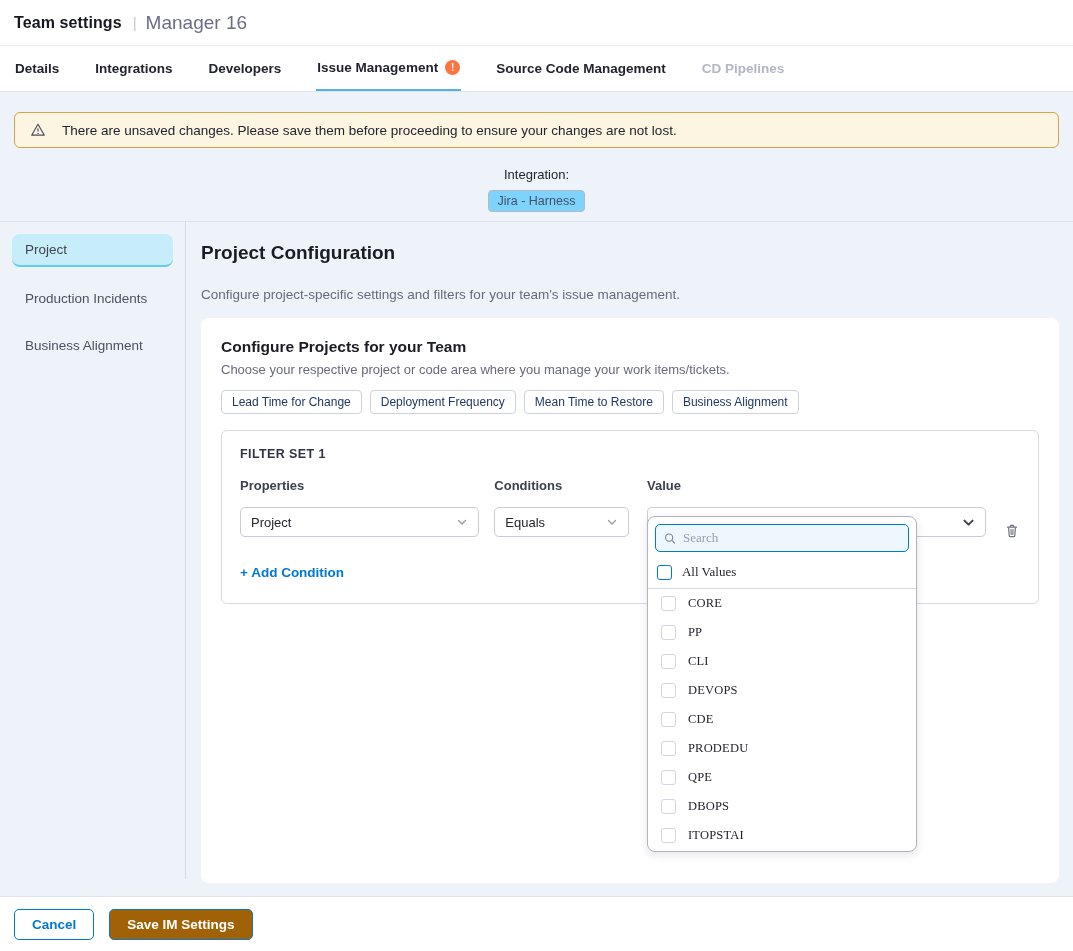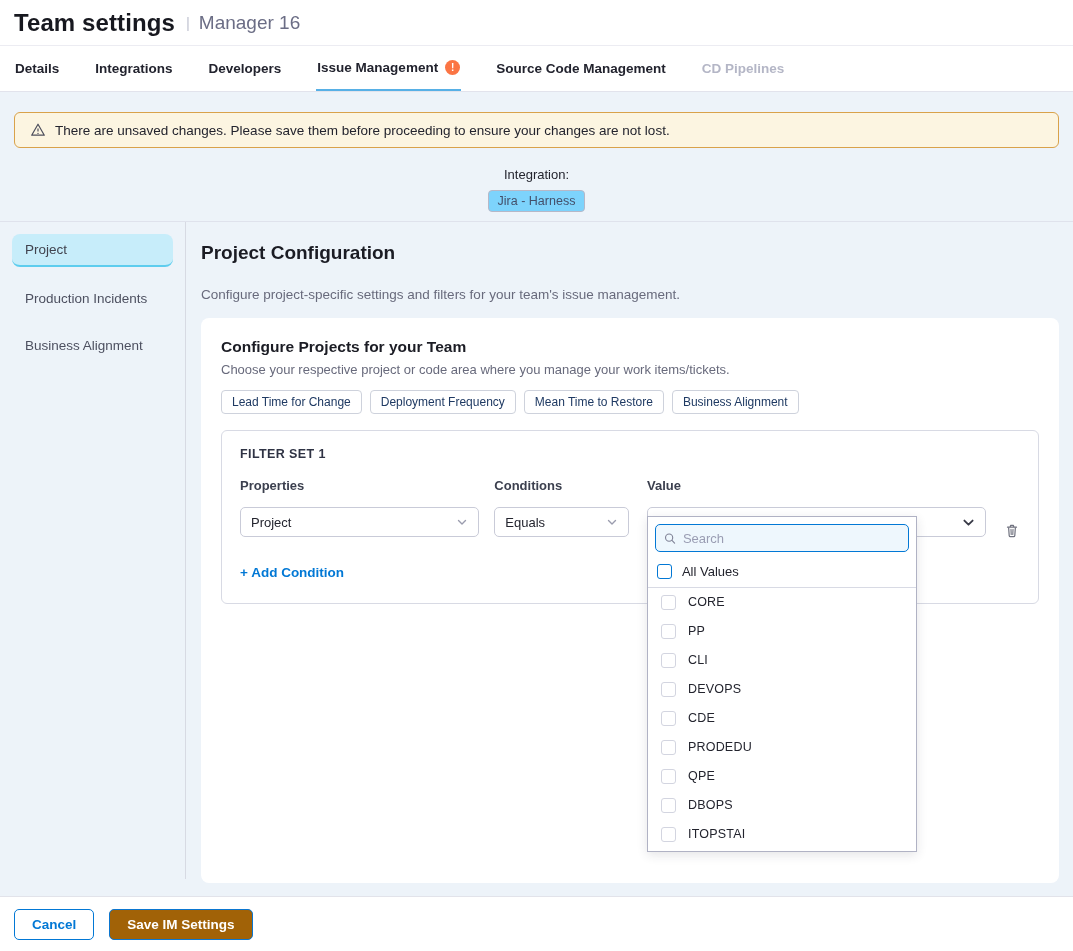--- a/index.html
+++ b/index.html
@@ -2,36 +2,36 @@
 <html><head>
 <meta charset="utf-8">
 <style>
   * { margin:0; padding:0; box-sizing:border-box; }
   html,body { background:#fff; }
   body { font-family:"Liberation Sans","DejaVu Sans",sans-serif; color:#22232e; }
   .page { width:1073px; height:951px; position:relative; overflow:hidden; background:#fff; display:flex; flex-direction:column; }
 
   
   .hdr { height:46px; display:flex; align-items:center; padding:0 14px; background:#fff; border-bottom:1px solid #ececf2; flex:0 0 auto; }
-  .hdr-title { font-size:24px; font-weight:700; color:#17181f; letter-spacing:.1px; }
+  .hdr-title { font-size:16px; font-weight:700; color:#17181f; letter-spacing:.1px; }
   .hdr-sep { color:#c3c5d2; font-size:15px; margin:0 9px 0 11px; font-weight:400; }
   .hdr-sub { font-size:19px; color:#6b6d85; }
 
   
   .tabbar { height:46px; display:flex; align-items:stretch; gap:34px; padding:0 14px; background:#fff; border-bottom:1px solid #e2e3ec; flex:0 0 auto; }
   .tab { display:flex; align-items:center; gap:7px; font-size:13.5px; font-weight:600; color:#22232e; cursor:pointer; position:relative; padding:0 1px; }
   .tab.active { border-bottom:2px solid #57b0e6; }
   .tab.disabled { color:#b4b6c6; cursor:default; }
   .tab-badge { display:none; width:15px; height:15px; border-radius:50%; background:#fb7544; color:#fff; font-size:10px; font-weight:700; align-items:center; justify-content:center; line-height:1; }
   .tab-badge.show { display:inline-flex; }
 
   
   .content { flex:1 1 auto; background:#edf3f9; display:flex; flex-direction:column; min-height:0; }
 
-  .banner { margin:20px 14px 0 14px; background:#fcf5e1; border:1px solid #d9a24a; border-radius:6px; padding:9px 15px; display:flex; align-items:center; gap:9px; }
+  .banner { margin:20px 14px 0 14px; background:#fcf5e1; border:1px solid #d9a24a; border-radius:6px; padding:9px 15px; display:flex; align-items:center; gap:16px; }
   .banner-text { font-size:13.5px; color:#23242e; }
   .warn-icon { flex:0 0 auto; display:flex; }
 
   .integration-row { margin:19px 14px 9px 14px; display:flex; align-items:center; gap:8px;flex-direction:column; }
   .integration-label { font-size:13px; color:#23242e; }
   .integration-chip { border:1px solid #b6b8c8; border-radius:4px; background:#7dd3fc; padding:3px 9px; font-size:12.5px; color:#44506b; }
 
   .body-row { border-top:1px solid #dfe2ec; display:flex; height:658px; flex:0 0 auto; }
 
   
@@ -57,21 +57,21 @@
   .fcol-conds { width:135px; margin-right:18px; }
   .fcol-value { width:340px; position:relative; }
   .fcol-label { font-size:13px; font-weight:600; color:#3c404f; margin-bottom:14px; }
   .select { height:30px; border:1px solid #c9cbd8; border-radius:5px; background:#fff; display:flex; align-items:center; justify-content:space-between; padding:0 10px; font-size:13px; color:#23242e; cursor:pointer; }
   .select .sel-text { white-space:nowrap; }
   .select.bold .sel-text { font-weight:700; }
   .trash-btn { margin-left:18px; margin-top:44px; cursor:pointer; display:flex; }
   .add-cond { margin-top:26px; font-size:13.5px; font-weight:700; color:#0278d5; cursor:pointer; display:inline-block; }
 
   
-  .dropdown { position:absolute; top:38px; left:0; width:270px; height:336px; background:#fff; border:1px solid #b0b2c4; border-radius:0; box-shadow:0 3px 10px rgba(40,41,61,.12); overflow:hidden; z-index:20; }
+  .dropdown { position:absolute; top:38px; left:0; width:270px; height:336px; background:#fff; border:1px solid #b0b2c4; border-radius:8px; box-shadow:0 3px 10px rgba(40,41,61,.12); overflow:hidden; z-index:20;font-family:Liberation Serif, serif; }
   .dd-search-wrap { padding:7px; }
   .dd-search { height:28px; border:1.6px solid #0278d5; border-radius:5px; background:#eef7fd; display:flex; align-items:center; padding:0 8px; gap:7px; }
   .dd-search input { border:none; outline:none; background:transparent; font-size:13px; color:#23242e; width:100%; font-family:inherit; }
   .dd-search input::placeholder { color:#9a9db3; }
   .dd-allvalues { display:flex; align-items:center; gap:10px; padding:5px 8px 8px 9px; border-bottom:1px solid #d8dae4; cursor:pointer; }
   .dd-allvalues .lbl { font-size:13px; color:#23242e; }
   .cb { width:15px; height:15px; border-radius:3px; background:#fff; flex:0 0 auto; display:inline-block; }
   .cb.blue { border:1.6px solid #0278d5; }
   .cb.gray { border:1.4px solid #d3d5e0; }
   .opt-row { display:flex; align-items:flex-start; gap:12px; padding:7px 8px 7px 13px; cursor:pointer; }

